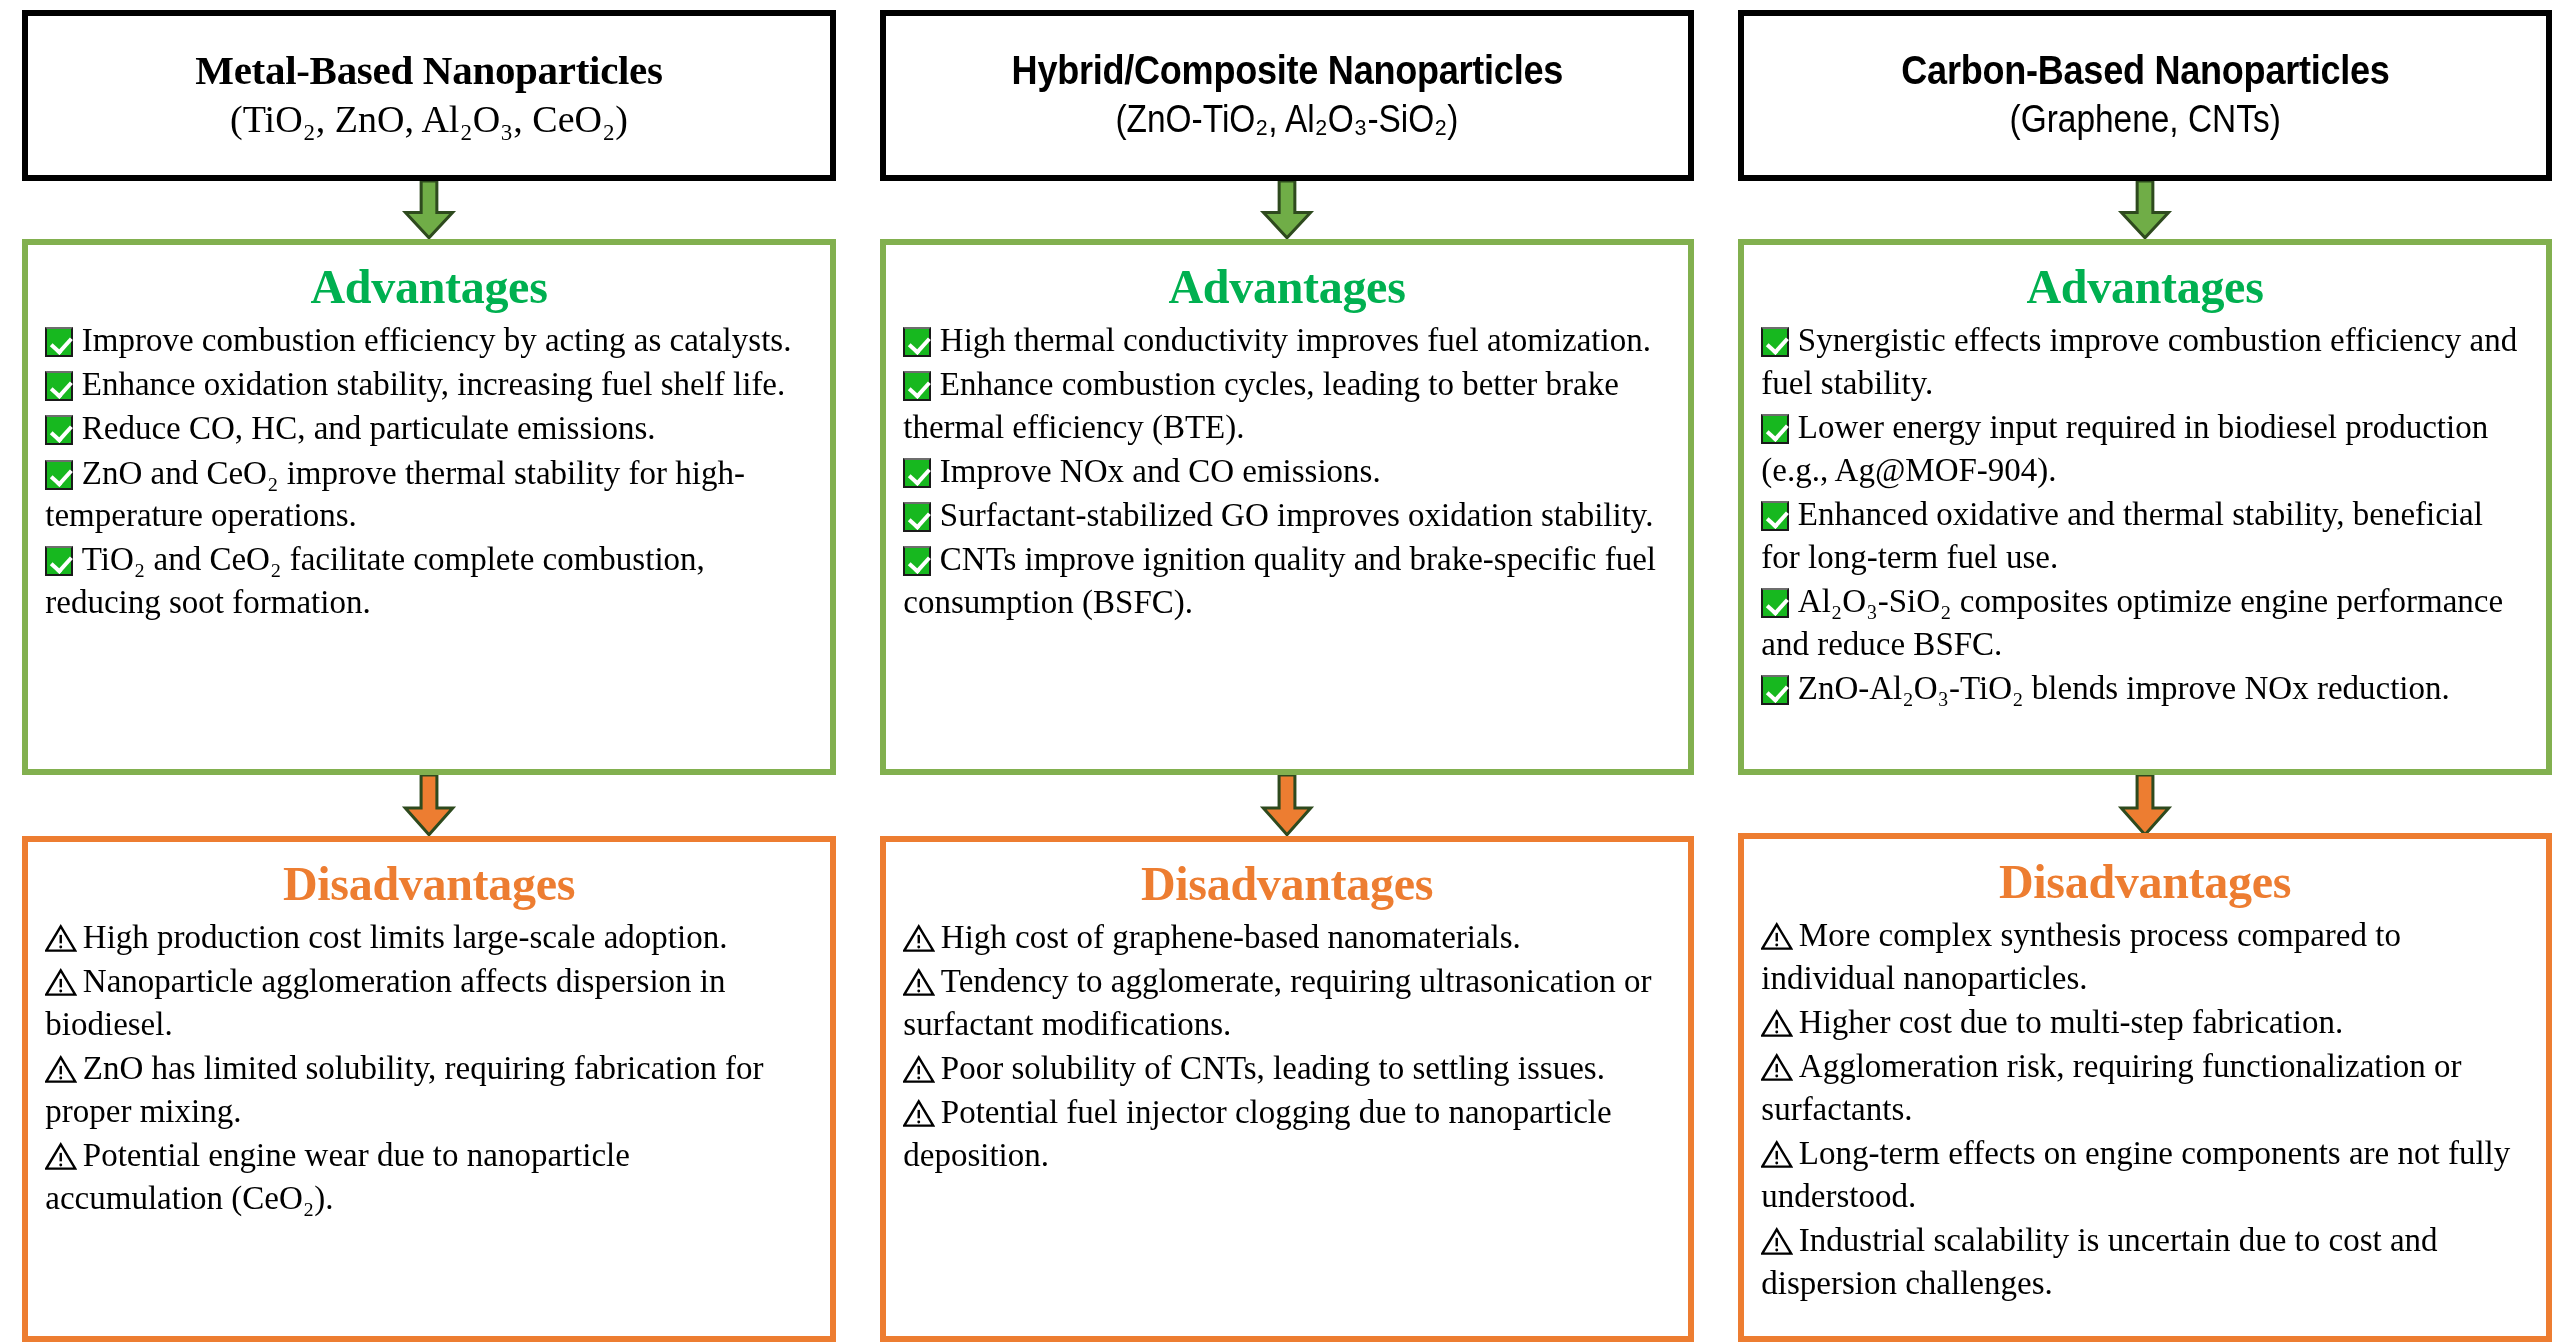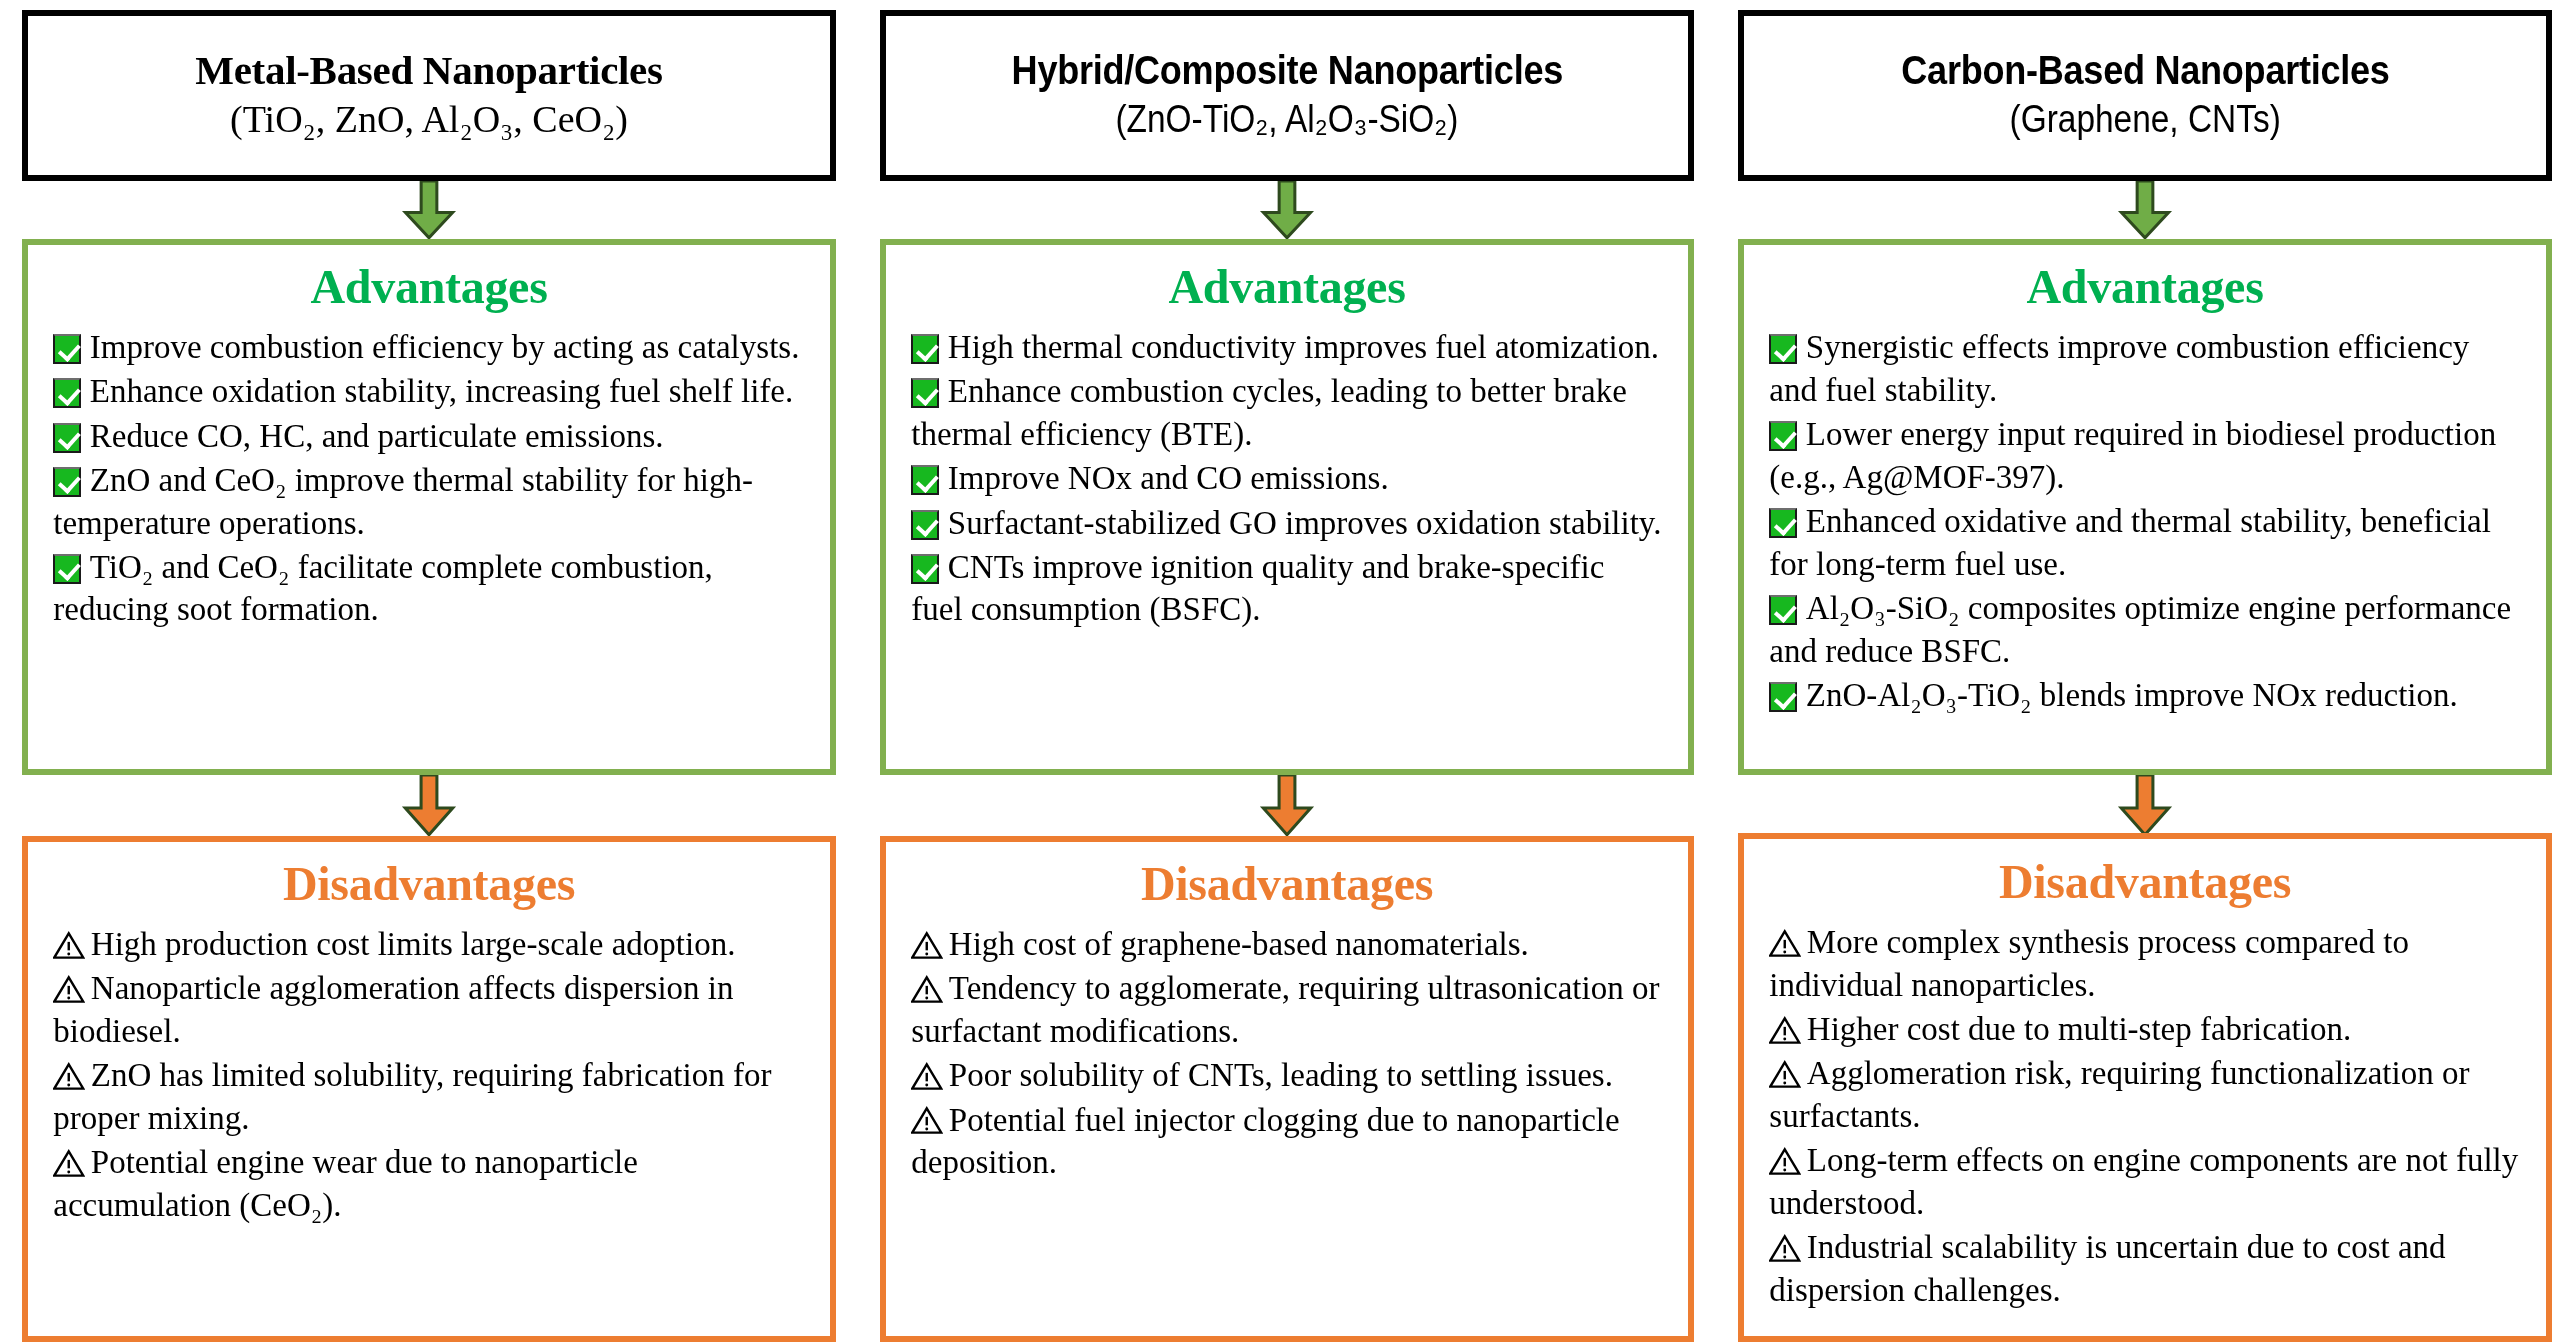--- a/index.html
+++ b/index.html
@@ -111,21 +111,21 @@
     font-weight: bold;
     font-size: 48px;
     line-height: 1.15;
     margin: 8.5px 0 4.9px 0;
     letter-spacing: -0.3px;
   }
   .panel.advantages .panel-title { color: #00B050; }
   .panel.disadvantages .panel-title { color: #ED7D31; }
 
   .bullet-list {
-    margin: 12px;
+    margin: 4px;
     padding: 0;
     list-style: none;
   }
   .bullet {
     font-family: "Liberation Serif", "DejaVu Serif", serif;
     font-size: 33px;
     line-height: 1.30;
     color: #000000;
     margin: 0 0 1.2px 0;
     text-align: left;
@@ -308,21 +308,21 @@
         <svg class="arrow-svg" width="56" height="58" viewBox="0 0 92 96">
           <polygon points="33,0 59,0 59,52 85,52 46,94 7,52 33,52" fill="#70AD47" stroke="#2E4A1E" stroke-width="5"></polygon>
         </svg>
       </span>
     </div>
 
     <div class="panel advantages">
       <div class="panel-title">Advantages</div>
       <ul class="bullet-list">
         <li class="bullet"><span class="icon-check"></span><span class="txt">Synergistic effects improve combustion efficiency and fuel stability.</span></li>
-        <li class="bullet"><span class="icon-check"></span><span class="txt">Lower energy input required in biodiesel production (e.g., Ag@MOF-397).</span></li>
+        <li class="bullet"><span class="icon-check"></span><span class="txt">Lower energy input required in biodiesel production (e.g., Ag@MOF-904).</span></li>
         <li class="bullet"><span class="icon-check"></span><span class="txt">Enhanced oxidative and thermal stability, beneficial for long-term fuel use.</span></li>
         <li class="bullet"><span class="icon-check"></span><span class="txt">Al₂O₃-SiO₂ composites optimize engine performance and reduce BSFC.</span></li>
         <li class="bullet"><span class="icon-check"></span><span class="txt">ZnO-Al₂O₃-TiO₂ blends improve NOx reduction.</span></li>
       </ul>
     </div>
 
     <div class="arrow-wrap orange">
       <span>
         <svg class="arrow-svg" width="56" height="61" viewBox="0 0 92 100">
           <polygon points="33,0 59,0 59,54 85,54 46,98 7,54 33,54" fill="#ED7D31" stroke="#2E4A1E" stroke-width="5"></polygon>

